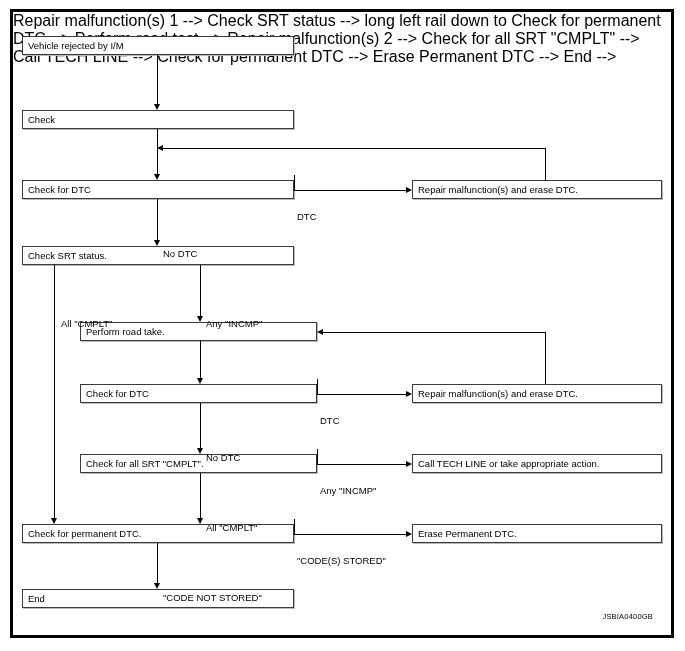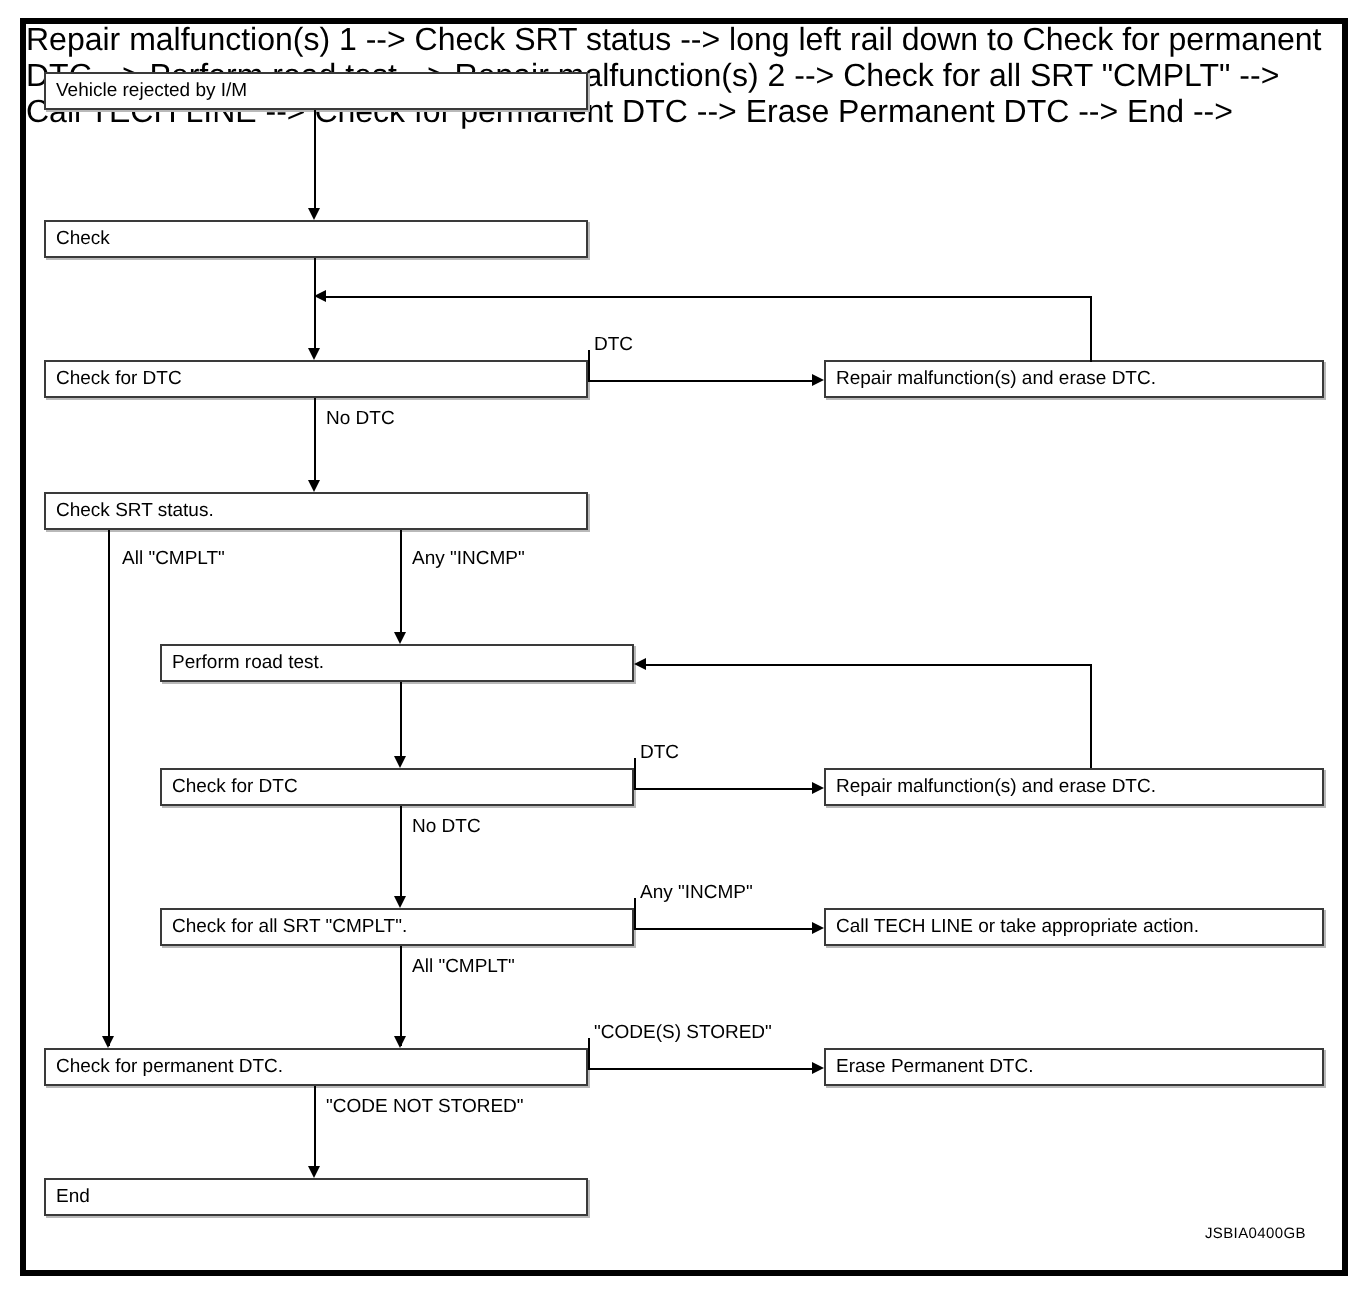--- a/index.html
+++ b/index.html
@@ -79,20 +79,21 @@
     border-bottom: 3.5px solid transparent;
     border-right: 6px solid #000000;
   }
   
   .elabel {
     position: absolute;
     font-size: 9.5px;
     color: #000000;
     white-space: nowrap;
     line-height: 11px;
+    margin-top: 44px;
   }
   
   #figure-code {
     position: absolute;
     right: 18px;
     bottom: 14px;
     font-size: 7.5px;
     letter-spacing: 0.2px;
     color: #000000;
     white-space: nowrap;
@@ -108,21 +109,21 @@
     <div class="box" style="left:9px;  top:24px;  width:272px;">Vehicle rejected by I/M</div>
 
     <div class="box" style="left:9px;  top:98px;  width:272px;">Check</div>
 
     <div class="box" style="left:9px;  top:168px; width:272px;">Check for DTC</div>
 
     <div class="box" style="left:399px;top:168px; width:250px;">Repair malfunction(s) and erase DTC.</div>
 
     <div class="box" style="left:9px;  top:234px; width:272px;">Check SRT status.</div>
 
-    <div class="box" style="left:67px; top:310px; width:237px;">Perform road test.</div>
+    <div class="box" style="left:67px; top:310px; width:237px;">Perform road take.</div>
 
     <div class="box" style="left:67px; top:372px; width:237px;">Check for DTC</div>
 
     <div class="box" style="left:399px;top:372px; width:250px;">Repair malfunction(s) and erase DTC.</div>
 
     <div class="box" style="left:67px; top:442px; width:237px;">Check for all SRT "CMPLT".</div>
 
     <div class="box" style="left:9px;  top:512px; width:272px;">Check for permanent DTC.</div>
 
     <div class="box" style="left:399px;top:442px; width:250px;">Call TECH LINE or take appropriate action.</div>

